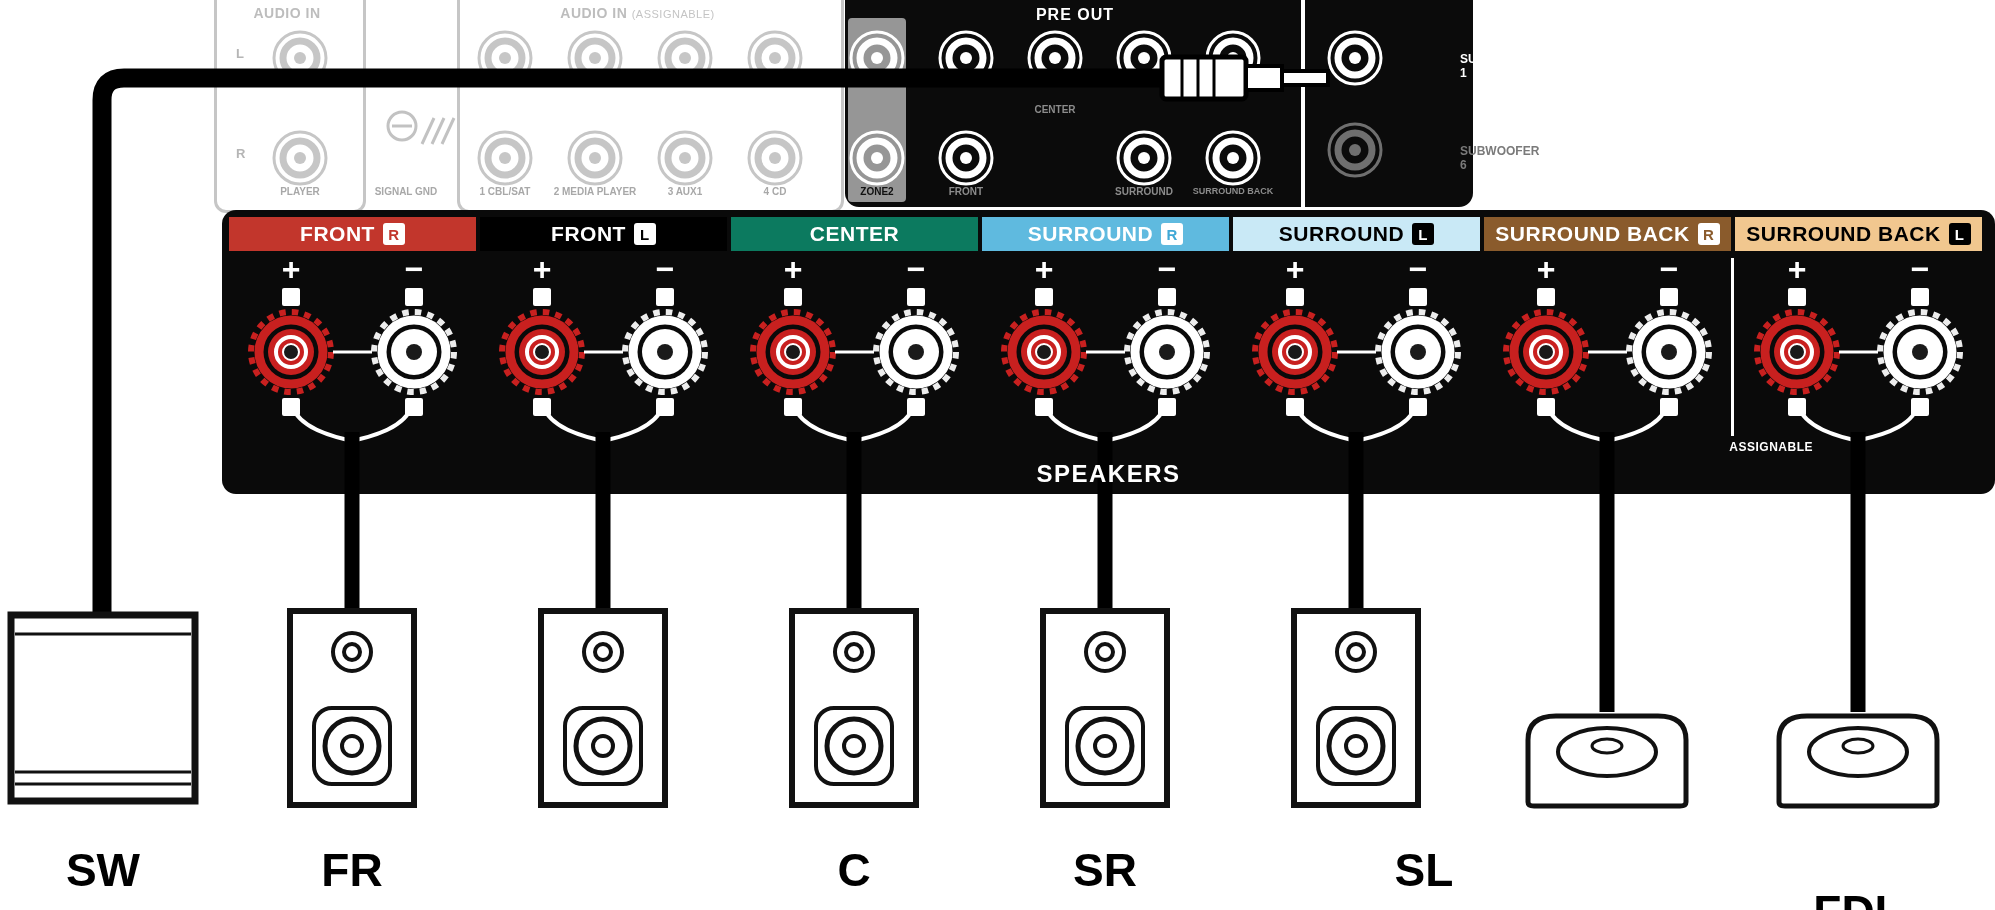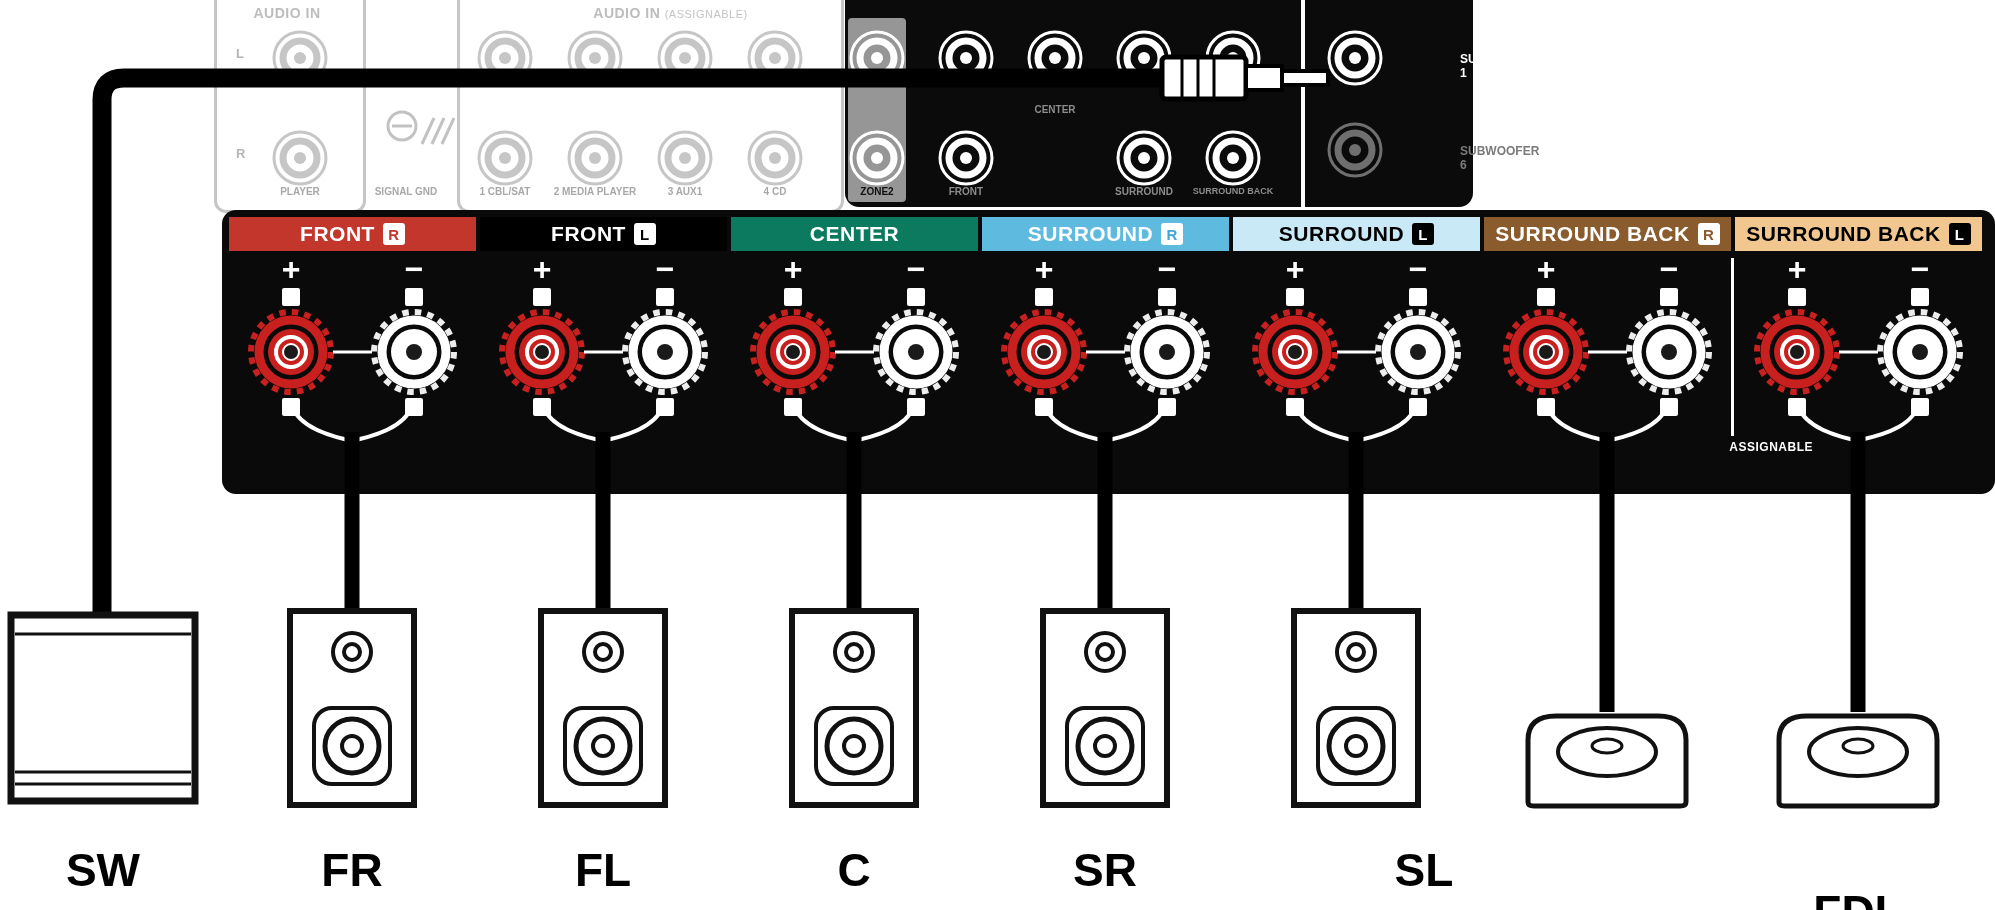--- a/index.html
+++ b/index.html
@@ -103,24 +103,25 @@
 
 <div class="canvas">
 
   <div class="panel-gray" style="left:214px;width:146px;"></div>
   <div class="panel-gray" style="left:457px;width:381px;"></div>
   <div class="panel-black" style="left:845px;width:628px;"></div>
   <div class="abs" style="left:1301px;top:0;width:4px;height:207px;background:#fff;"></div>
   <div class="zone2strip"></div>
 
   <div class="gtitle" style="left:214px;width:146px;">AUDIO IN</div>
-  <div class="gtitle" style="left:480px;width:381px;">
+  <div class="gtitle" style="left:447px;width:381px;">
     <span>AUDIO IN</span>
     <span class="sub">(ASSIGNABLE)</span>
   </div>
+  <div class="wtitle" style="left:845px;width:460px;">PRE OUT</div>
 
   <div class="lr" style="left:236px;top:46px;">L</div>
   <div class="lr" style="left:236px;top:146px;">R</div>
 
   <div class="lbl" style="left:245px;">PLAYER</div>
   <div class="lbl" style="left:351px;">SIGNAL GND</div>
   <div class="lbl" style="left:450px;">1 CBL/SAT</div>
   <div class="lbl" style="left:540px;">2 MEDIA PLAYER</div>
   <div class="lbl" style="left:630px;">3 AUX1</div>
   <div class="lbl" style="left:720px;">4 CD</div>
@@ -362,23 +363,23 @@
   <svg class="spk" style="left:1291px;top:608px;" width="130" height="200" viewBox="0 0 130 200">
       <use href="#bookshelf"></use>
     </svg>
   <svg class="spk" style="left:1522px;top:704px;" width="170" height="105" viewBox="0 0 170 105">
       <use href="#dolby"></use>
     </svg>
   <svg class="spk" style="left:1773px;top:704px;" width="170" height="105" viewBox="0 0 170 105">
       <use href="#dolby"></use>
     </svg>
 
+  <div class="speakers-title">SPEAKERS</div>
   <div class="assignable">ASSIGNABLE</div>
 
   <div class="spk-label" style="left:252px;">FR</div>
   <div class="spk-label" style="left:3px;">SW</div>
-  <div class="spk-label" style="left:503px;">FL</div>
   <div class="spk-label" style="left:754px;">C</div>
   <div class="spk-label" style="left:1005px;">SR</div>
   <div class="spk-label" style="left:1324px;">SL</div>
   <div class="spk-label" style="left:1758px;margin-top:42px;">FDL</div>
 
 </div>
 
 </body></html>

